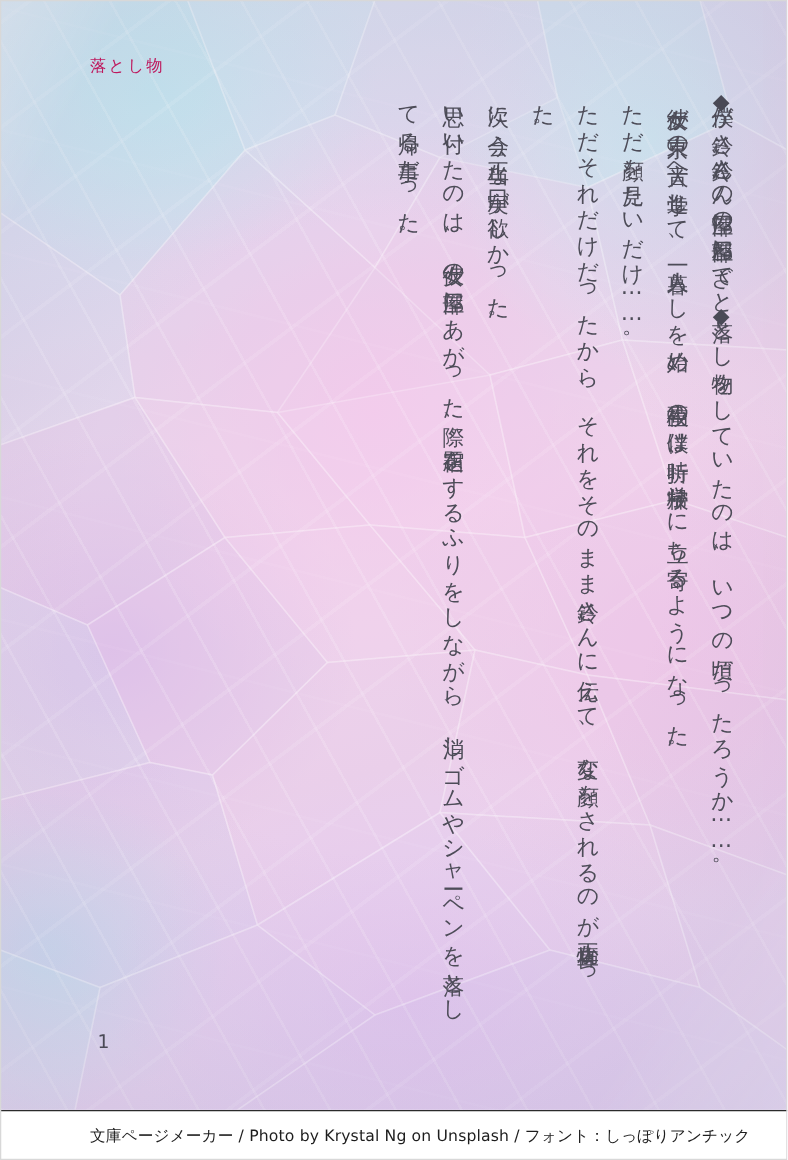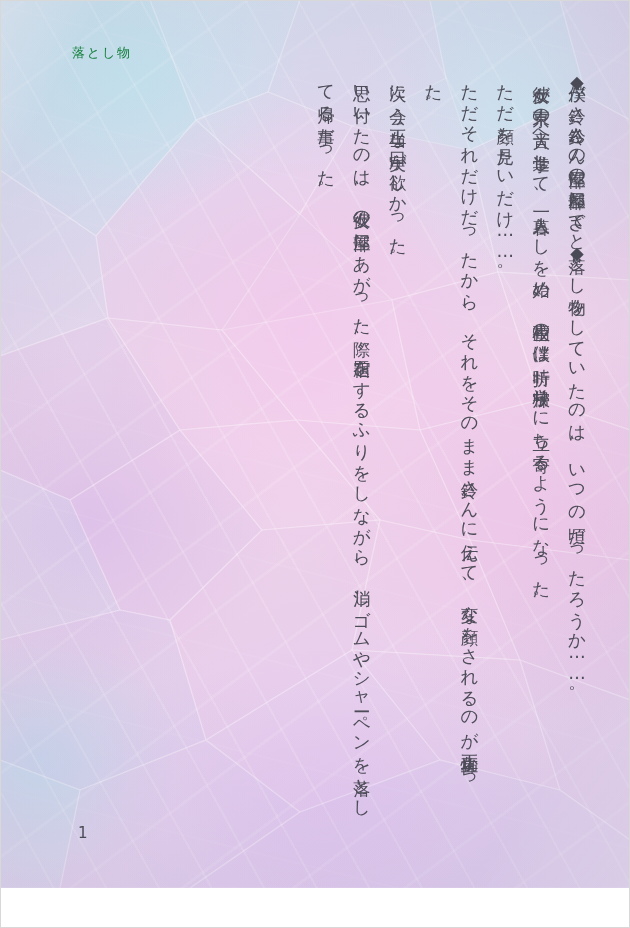--- a/index.html
+++ b/index.html
@@ -105,21 +105,21 @@
     color: #4a4a56;
   }
   #header-label {
     position: absolute;
     left: 72px;
     top: 44px;
     writing-mode: horizontal-tb;
     font-family: "DejaVu Sans", "Liberation Sans", sans-serif;
     font-size: 13px;
     letter-spacing: 0.14em;
-    color: #15803d;
+    color: #be185d;
   }
   #page-number {
     position: absolute;
     left: 78px;
     top: 824px;
     writing-mode: horizontal-tb;
     font-family: "DejaVu Sans", "Liberation Sans", sans-serif;
     font-size: 15px;
     color: #4a4a56;
   }
@@ -207,15 +207,18 @@
     <div id="body-text">僕が鈴さんの部屋にわざと落とし物をしていたのは、いつの頃だったろうか……。
 彼女が東京の音大へ進学して、一人暮らしを始め、高校生の僕は時折、学校帰りに立ち寄るようになった。
 ただ顔を見たいだけ……。
 ただそれだけだったから、それをそのまま鈴さんに伝えて、変な顔をされるのが正直怖かった。
 次に会う正当な口実が欲しかった。
 思い付いたのは、彼女の部屋にあがった際、宿題をするふりをしながら、消しゴムやシャーペンを落として帰る事だった。</div>
   </div>
 
   <div id="page-number">1</div>
 
+  <div id="footer">
+    <div id="footer-credit">文庫ページメーカー / Photo by Krystal Ng on Unsplash / フォント：しっぽりアンチック</div>
+  </div>
 
   <div id="frame"></div>
 </div>
 
 </body></html>

